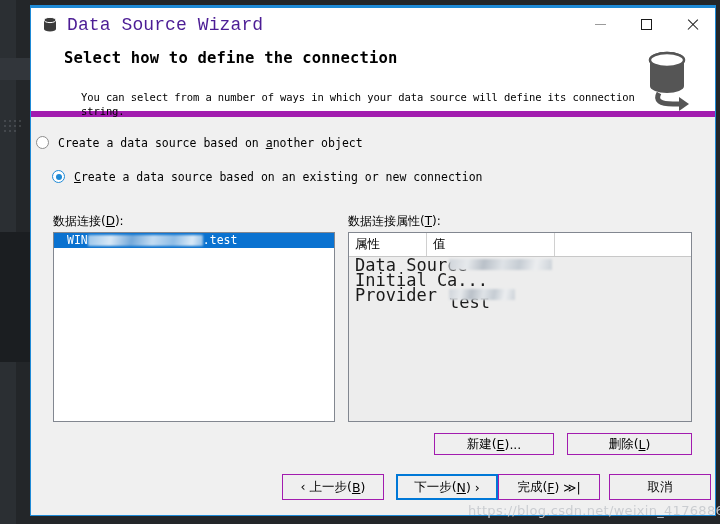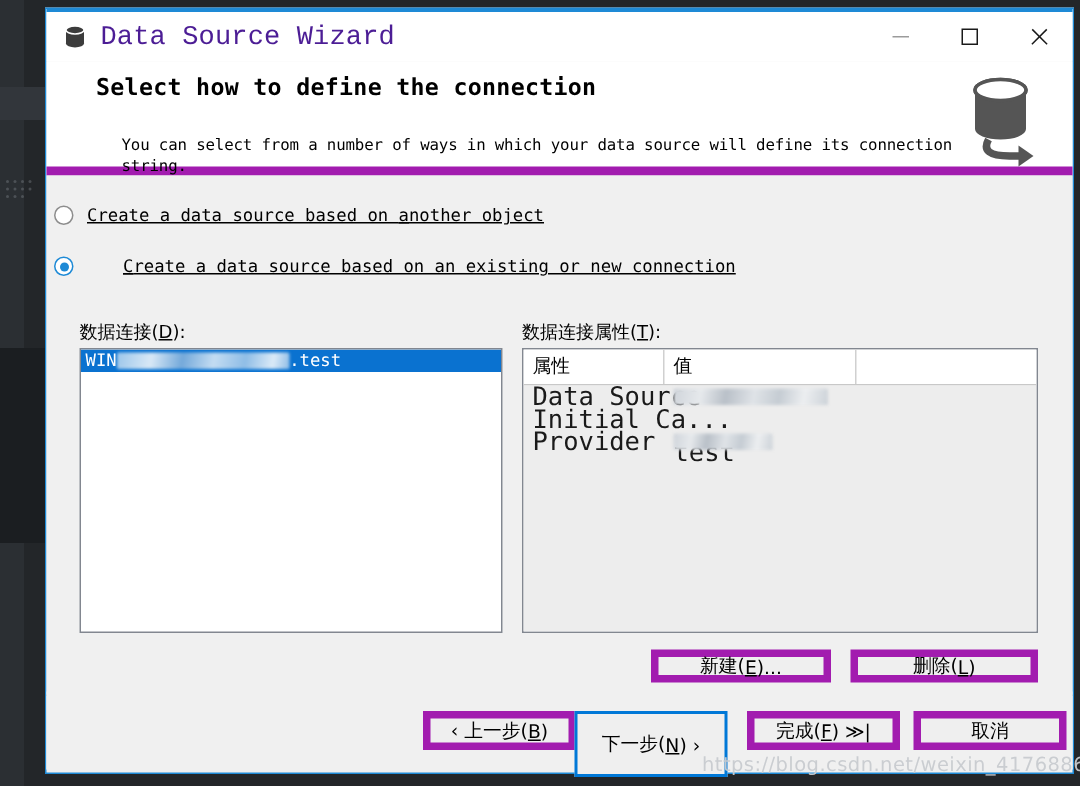--- a/index.html
+++ b/index.html
@@ -64,21 +64,21 @@
   .banner-sub{
     position:absolute;left:50px;top:29px;width:565px;
     font-family:"DejaVu Sans Mono","Liberation Mono",monospace;
     font-size:10.5px;color:#000;line-height:14px;letter-spacing:-.1px;margin-top:20px;
   }
   .banner-icon{position:absolute;right:12px;top:5px;width:66px;height:66px;}
 
   
   .body{position:relative;height:calc(100% - 113px);background:#f0f0f0;}
 
-  .radio-row{position:absolute;display:flex;align-items:flex-end;text-decoration:underline;}
+  .radio-row{position:absolute;display:flex;align-items:flex-start;}
   .radio{
     width:13px;height:13px;border-radius:50%;border:1px solid #8d8d8d;background:#fff;
     box-sizing:border-box;position:relative;flex:none;margin-right:9px;
   }
   .radio.on{border-color:#1e8ad6;}
   .radio.on:after{
     content:"";position:absolute;left:2.5px;top:2.5px;width:6px;height:6px;border-radius:50%;
     background:#1e8ad6;
   }
   .radio-label{
@@ -94,21 +94,21 @@
   }
   .field-label u{text-decoration:underline;}
 
   .listbox{
     position:absolute;background:#fff;border:1px solid #828790;box-sizing:border-box;
     overflow:hidden;
   }
   .list-item{
     height:15px;line-height:15px;
     font-family:"DejaVu Sans Mono","Liberation Mono",monospace;
-    font-size:11.5px;color:#000;padding-left:3px;white-space:nowrap;
+    font-size:11.5px;color:#000;padding-left:13px;white-space:nowrap;
   }
   .list-item.sel{background:#0a72d0;color:#fff;}
   .blur{
     display:inline-block;vertical-align:middle;height:11px;
     border-radius:1px;
     background:linear-gradient(100deg,#cfd4da 0%,#e6e9ec 18%,#b9c0c8 34%,#dfe3e7 52%,#c5ccd3 68%,#eceef0 84%,#ccd2d8 100%);
     filter:blur(1.1px);
   }
   .blur.onsel{
     background:linear-gradient(100deg,#9cc6ea 0%,#d8e8f6 20%,#74a9da 38%,#c3dcf2 56%,#8fbde6 74%,#dbeaf7 90%,#8ebce5 100%);
@@ -126,21 +126,21 @@
   .grid-head div:last-child{border-right:none;}
   .grid-body{background:#ededed;height:calc(100% - 24px);}
   .grow{display:flex;height:15px;align-items:center;}
   .grow .c1,.grow .c2{
     font-family:"DejaVu Sans Mono","Liberation Mono",monospace;
     font-size:17px;color:#1a1a1a;padding-left:6px;box-sizing:border-box;white-space:nowrap;
     display:flex;align-items:center;
   }
 
   .btn{
-    position:absolute;background:#efefef;border:5px solid #a21caf;box-sizing:border-box;
+    position:absolute;background:#efefef;border:1px solid #a21caf;box-sizing:border-box;
     display:flex;align-items:center;justify-content:center;
     font-family:"DejaVu Sans","Liberation Sans",sans-serif;
     font-size:12.5px;color:#000;cursor:default;
   }
   .btn u{text-decoration:underline;}
   .btn.default{border:2px solid #0078d7;}
 
   .sep{position:absolute;left:0;right:0;height:1px;background:#a0a0a0;}
   .footer{position:absolute;left:0;right:0;bottom:0;height:52px;background:#f0f0f0;}
 
@@ -210,36 +210,36 @@
     </div>
   </div>
 
   <div class="body">
 
     <div class="radio-row" style="left:5px;top:19px;">
       <div class="radio"></div>
       <div class="radio-label"><span>Create a data source based on </span><u>a</u><span>nother object</span></div>
     </div>
 
-    <div class="radio-row" style="left:5px;top:53px;gap:24px;">
+    <div class="radio-row" style="left:21px;top:53px;">
       <div class="radio on"></div>
       <div class="radio-label"><span></span><u>C</u><span>reate a data source based on an existing or new connection</span></div>
     </div>
 
     <div class="field-label" style="left:22px;top:96px;"><span>数据连接(</span><u>D</u><span>):</span></div>
 
     <div class="listbox" style="left:22px;top:115px;width:282px;height:190px;">
       <div class="list-item sel"><span>WIN</span><span class="blur onsel" style="width:115px;"></span><span>.test</span></div>
     </div>
 
     <div class="field-label" style="left:317px;top:96px;"><span>数据连接属性(</span><u>T</u><span>):</span></div>
 
     <div class="grid" style="left:317px;top:115px;width:344px;height:190px;">
       <div class="grid-head">
-        <div style="width:94px;">属性</div>
+        <div style="width:78px;">属性</div>
         <div style="width:128px;">值</div>
         <div style="flex:1;"></div>
       </div>
       <div class="grid-body">
         <div class="grow">
           <div class="c1" style="width:94px;">Data Source</div>
           <div class="c2" style="width:128px;">
               <span class="blur" style="width:103px;"></span>
             </div>
         </div>
@@ -270,21 +270,21 @@
 
     <div class="sep" style="top:346px;"></div>
 
     <div class="footer">
       <div class="btn" style="left:251px;top:13px;width:102px;height:26px;">
           <span>‹ 上一步(</span>
           <u>B</u>
           <span>)</span>
         </div>
 
-      <div class="btn default" style="left:352px;top:13px;width:102px;height:44px;">
+      <div class="btn default" style="left:365px;top:13px;width:102px;height:26px;">
           <span>下一步(</span>
           <u>N</u>
           <span>) ›</span>
         </div>
 
       <div class="btn" style="left:467px;top:13px;width:102px;height:26px;">
           <span>完成(</span>
           <u>F</u>
           <span>) ≫|</span>
         </div>

